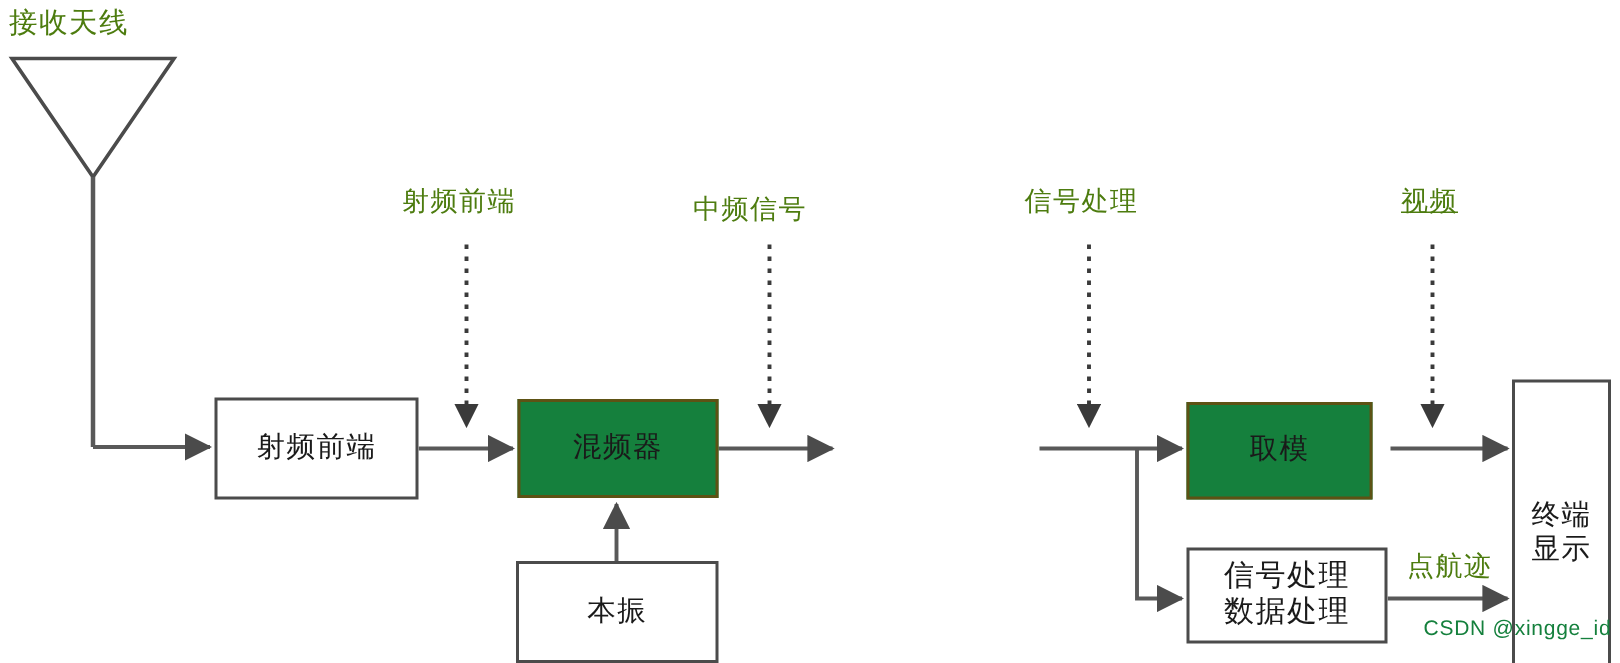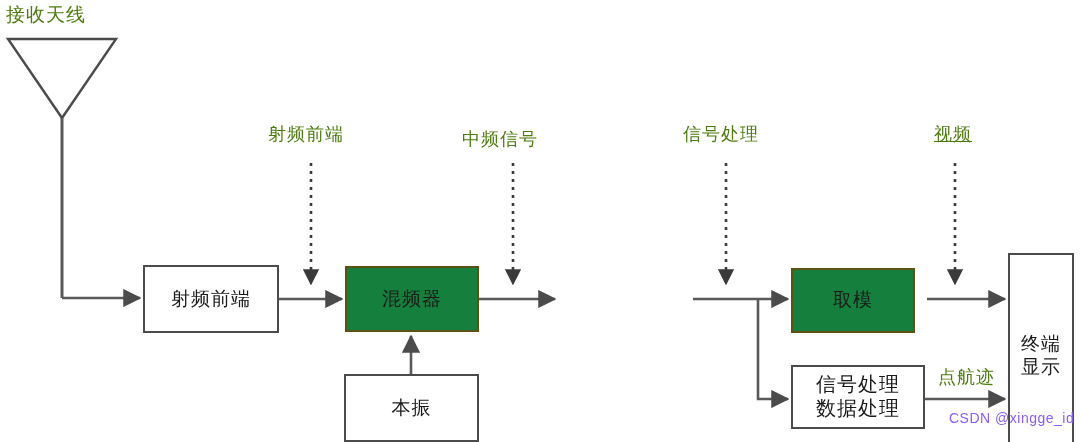--- a/index.html
+++ b/index.html
@@ -47,21 +47,21 @@
   .lbl {
     position: absolute;
     color: #4d7c0f;
     font-size: 18px;
     letter-spacing: 1px;
     white-space: nowrap;
     text-align: center;
   }
   .wm {
     position: absolute;
-    color: #8b5cf6;
+    color: #15803d;
     font-size: 14px;
     font-family: "Liberation Sans", sans-serif;
     white-space: nowrap;
     letter-spacing: 0.5px;
   }
 </style>
 </head>
 <body>
 
 <div id="canvas">

